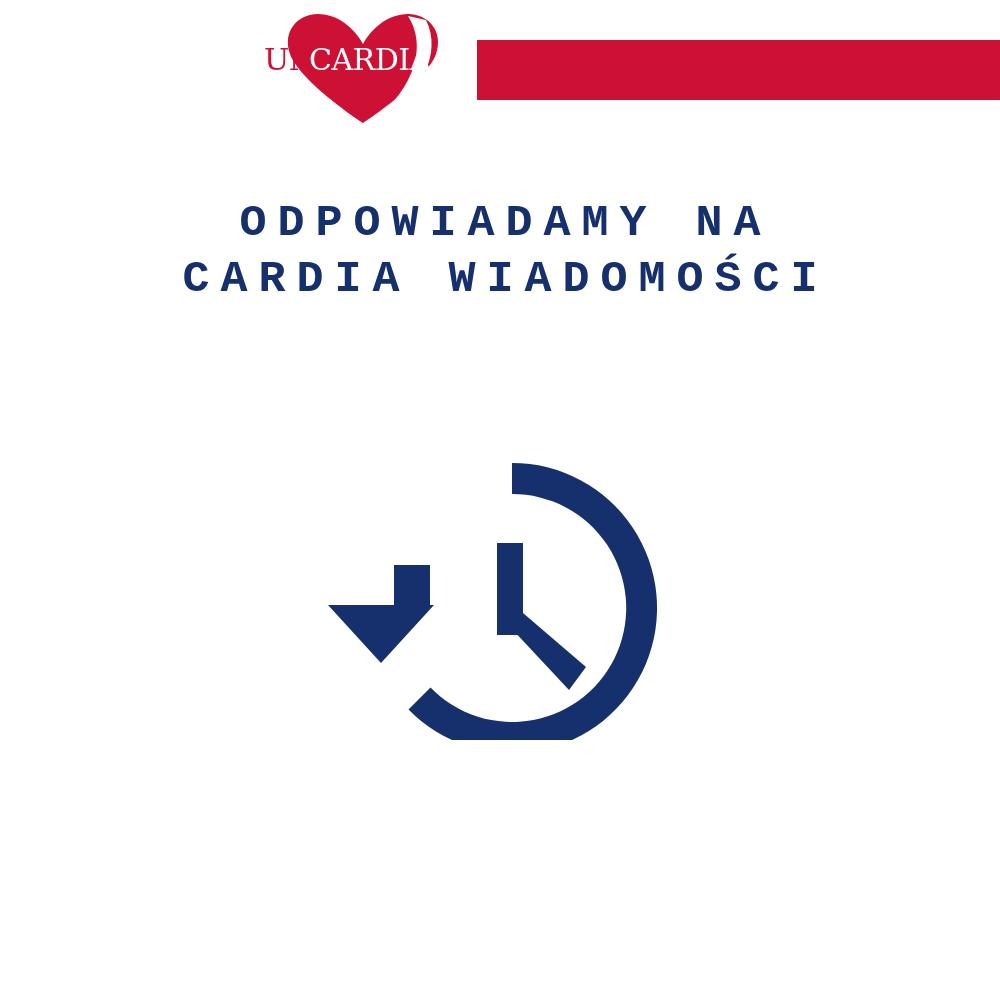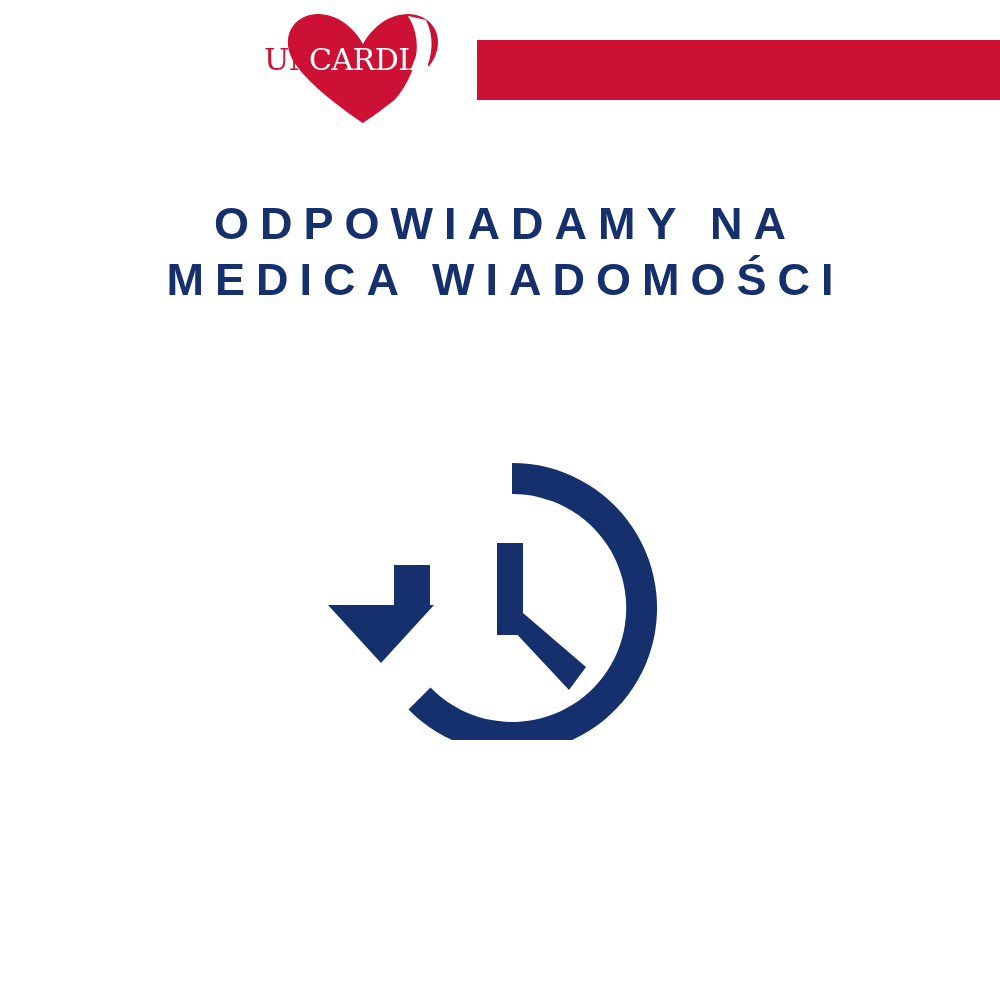--- a/index.html
+++ b/index.html
@@ -48,21 +48,21 @@
   }
 
   
   .headline {
     position: absolute;
     left: 0;
     top: 196px;
     width: 1000px;
     text-align: center;
     color: #15306d;
-    font-family: Liberation Sans, sans-serif;
+    font-family: Liberation Mono, monospace;
     font-weight: bold;
     font-size: 45px;
     line-height: 56px;
     letter-spacing: 11px;
   }
   .headline .hl-line {
     display: block;
     white-space: nowrap;
     text-indent: 11px; 
   }
@@ -129,21 +129,21 @@
       </g>
 
       <text x="6" y="62" font-family="DejaVu Serif, serif" font-size="30" fill="#cc1134" letter-spacing="-0.5">UNI</text>
 
       <text x="51" y="62" font-family="DejaVu Serif, serif" font-size="30" fill="#ffffff" letter-spacing="-0.5">CARDIA</text>
     </svg>
   </div>
 
   <div class="headline">
     <span class="hl-line">ODPOWIADAMY NA</span>
-    <span class="hl-line">MEDICA WIADOMOŚCI</span>
+    <span class="hl-line">CARDIA WIADOMOŚCI</span>
   </div>
 
   <div class="clock-icon">
     <svg viewBox="0 0 364 305" xmlns="http://www.w3.org/2000/svg" aria-label="clock rotate left">
 
       <g>
         <path d="M 194 8
                  A 145 145 0 1 1 90.5 254.5
                  L 112.5 232.5
                  A 114 114 0 1 0 194 39

